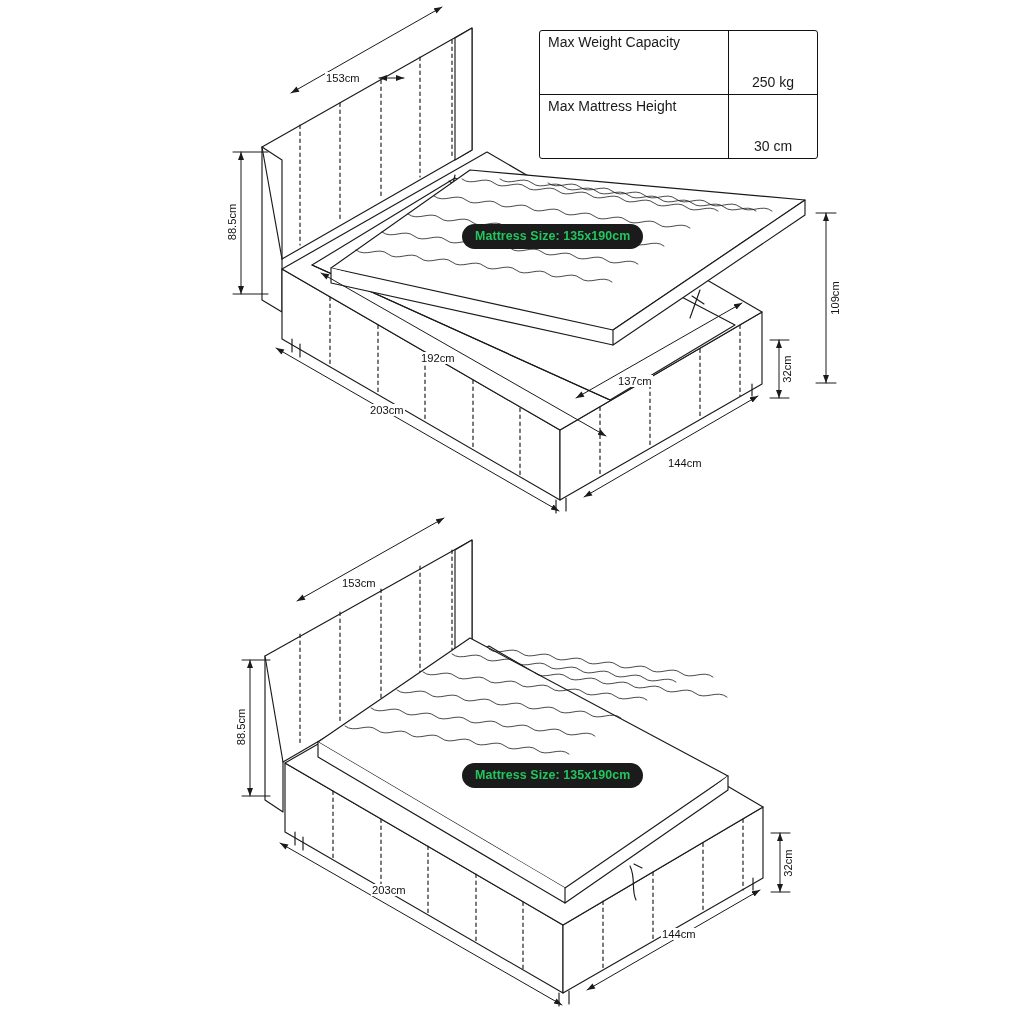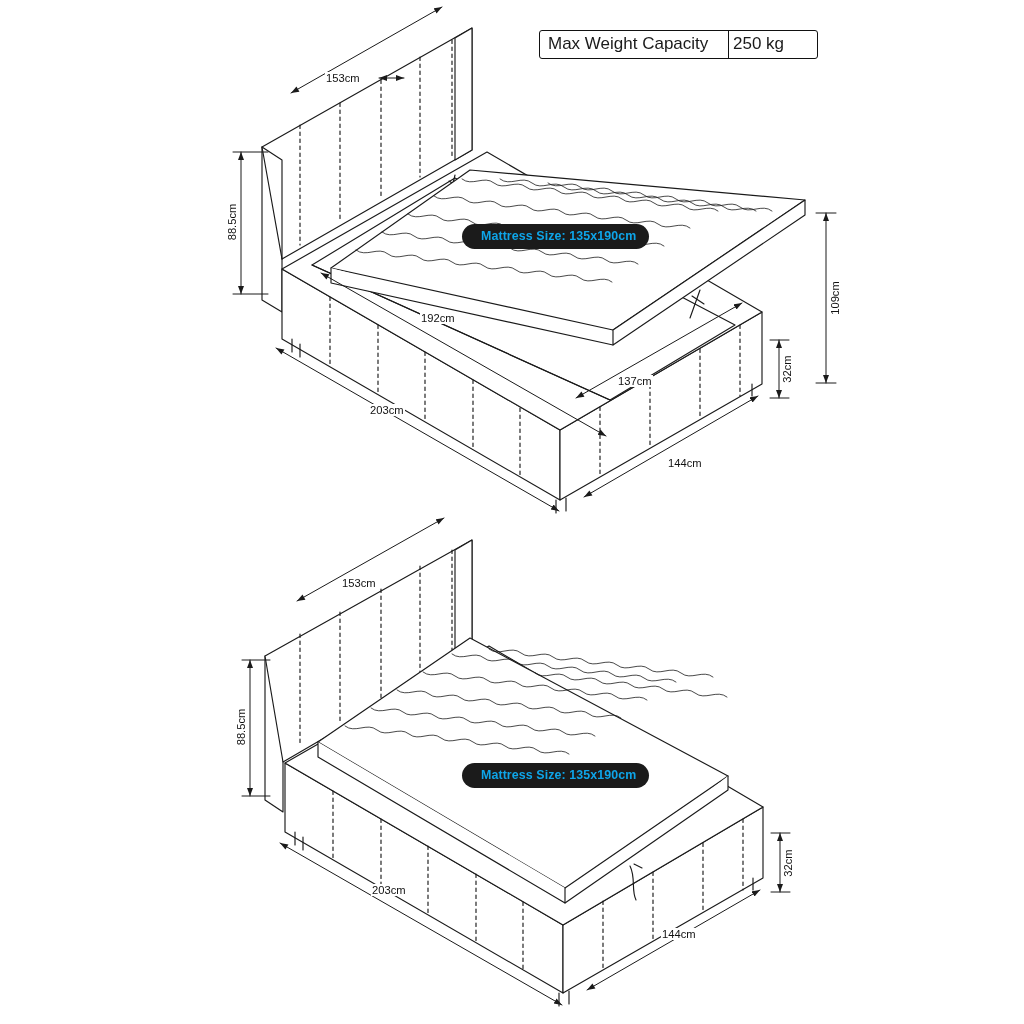--- a/index.html
+++ b/index.html
@@ -43,42 +43,44 @@
     text-align: center;
     font-size: 16.5px;
     font-weight: bold;
     padding: 5px 0 6px 0;
     letter-spacing: .2px;
     border-bottom: 1.3px solid #111;
   }
   .spec-row {
     display: flex;
     border-bottom: 1.1px solid #111;
-    font-size: 17px;
+    font-size: 14px;
   }
   .spec-row:last-child { border-bottom: none; }
   .spec-label {
     flex: 1 1 auto;
     padding: 3px 8px 4px 8px;
     border-right: 1.1px solid #111;
     white-space: nowrap;
   }
   .spec-value {
     flex: 0 0 80px;
+    text-align: center;
     padding: 3px 4px 4px 4px;
     white-space: nowrap;
+    margin-top: 40px;
   }
   
   .pill {
     position: absolute;
     background: #1b1b1b;
-    color: #0ea5e9;
+    color: #22c55e;
     font-size: 12.4px;
     font-weight: bold;
-    padding: 5px 13px 6px 19px;
+    padding: 5px 13px 6px 13px;
     border-radius: 13px;
     white-space: nowrap;
     letter-spacing: .1px;
   }
   #pill-top  { left: 462px; top: 224px; }
   #pill-bottom { left: 462px; top: 763px; }
 
   
   .dim {
     position: absolute;
@@ -246,28 +248,32 @@
       </g>
     </g>
   </svg>
 
   <div class="spec-table">
 
     <div class="spec-row">
       <div class="spec-label">Max Weight Capacity</div>
       <div class="spec-value">250 kg</div>
     </div>
+    <div class="spec-row">
+      <div class="spec-label">Max Mattress Height</div>
+      <div class="spec-value">30  cm</div>
+    </div>
   </div>
 
   <div class="pill" id="pill-top">Mattress Size: 135x190cm</div>
   <div class="pill" id="pill-bottom">Mattress Size: 135x190cm</div>
 
   <div class="dim" style="left:325px; top:72px;">153cm</div>
   <div class="dim vert" style="left:213px; top:216px;">88.5cm</div>
-  <div class="dim" style="left:420px; top:312px;">192cm</div>
+  <div class="dim" style="left:420px; top:352px;">192cm</div>
   <div class="dim" style="left:369px; top:404px;">203cm</div>
   <div class="dim" style="left:617px; top:368px;margin-top:7px;">137cm</div>
   <div class="dim" style="left:667px; top:457px;">144cm</div>
   <div class="dim vert" style="left:772px; top:363px;">32cm</div>
   <div class="dim vert" style="left:817px; top:292px;">109cm</div>
 
   <div class="dim" style="left:341px; top:577px;">153cm</div>
   <div class="dim vert" style="left:222px; top:721px;">88.5cm</div>
   <div class="dim" style="left:371px; top:884px;">203cm</div>
   <div class="dim" style="left:661px; top:928px;">144cm</div>

